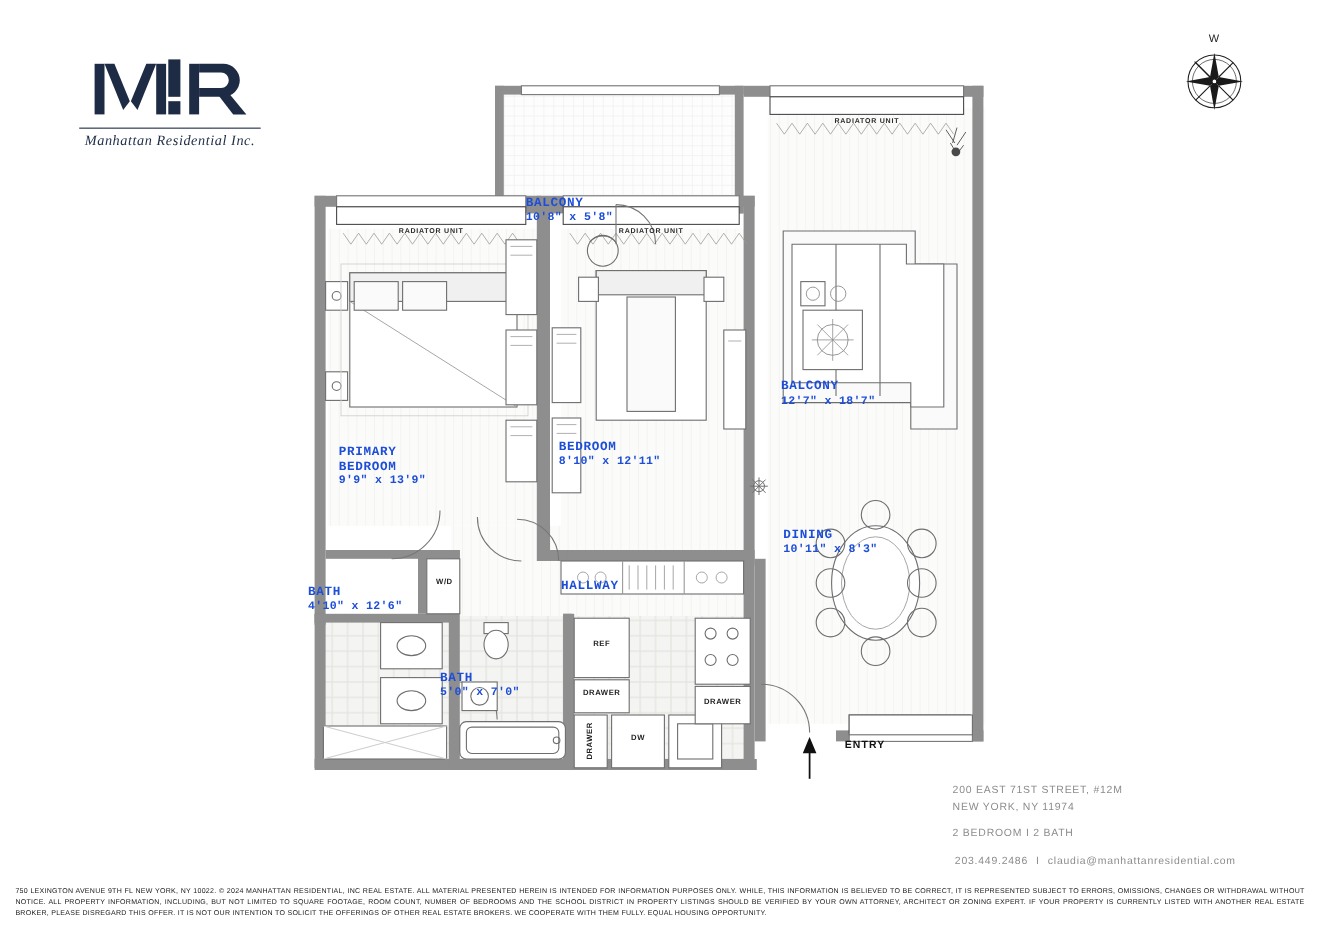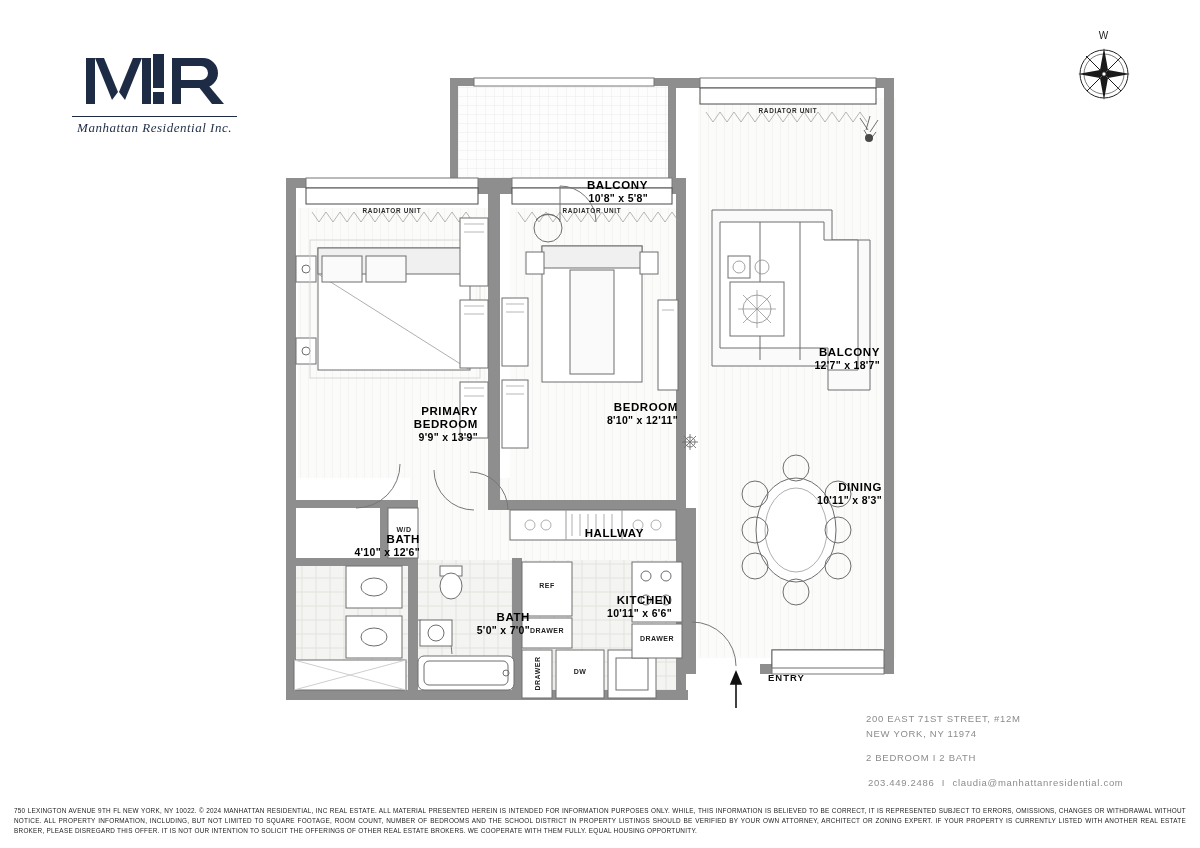--- a/index.html
+++ b/index.html
@@ -64,23 +64,23 @@
     left: 260px;
     top: 60px;
     width: 680px;
     height: 650px;
   }
   #plan svg { display: block; }
 
   
   .plbl {
     position: absolute;
-    text-align: right;
-    font-family: Liberation Sans, sans-serif;
-    color: #000000;
+    text-align: left;
+    font-family: Liberation Mono, monospace;
+    color: #1d4ed8;
     line-height: 1.25;
     white-space: nowrap;
   }
   .plbl .rm {
     font-weight: bold;
     font-size: 11.5px;
     letter-spacing: .6px;
   }
   .plbl .dim {
     font-weight: bold;
@@ -525,24 +525,20 @@
   <div class="plbl" style="left:20px; top:472px; width:140px;">
     <div class="rm">BATH</div>
     <div class="dim">4'10" x 12'6"</div>
   </div>
 
   <div class="plbl" style="left:140px; top:550px; width:130px;">
     <div class="rm">BATH</div>
     <div class="dim">5'0" x 7'0"</div>
   </div>
 
-  <div class="plbl" style="left:262px; top:533px; width:150px;">
-    <div class="rm">KITCHEN</div>
-    <div class="dim">10'11" x 6'6"</div>
-  </div>
 
   <div class="plbl" style="left:250px; top:466px; width:134px;">
     <div class="rm">HALLWAY</div>
   </div>
 
   <div class="rad" style="left:440px; top:47px; width:176px;">RADIATOR UNIT</div>
   <div class="rad" style="left:46px; top:147px; width:172px;">RADIATOR UNIT</div>
   <div class="rad" style="left:252px; top:147px; width:160px;">RADIATOR UNIT</div>
 
   <div class="appl" style="left:124px; top:466px; width:40px;">W/D</div>

